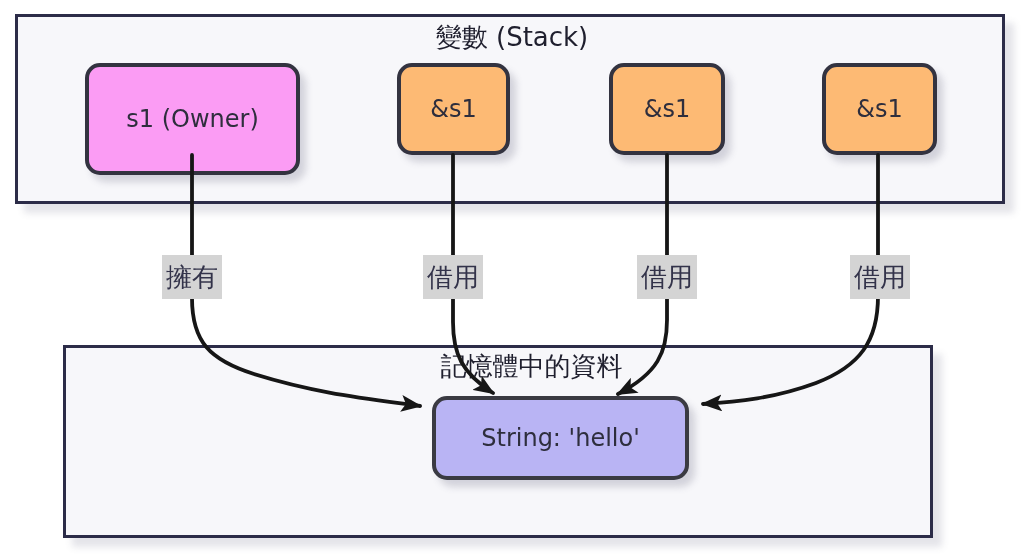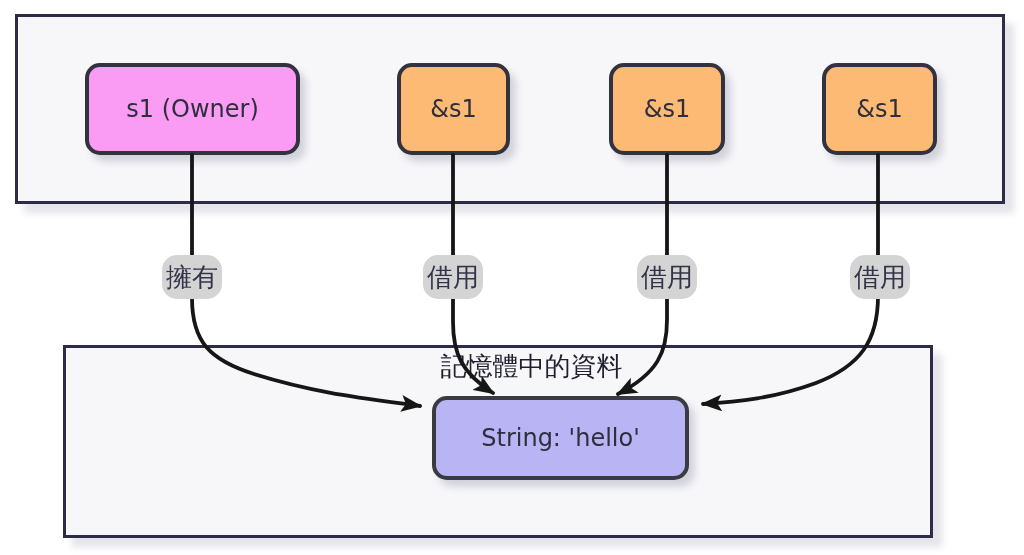--- a/index.html
+++ b/index.html
@@ -44,41 +44,40 @@
     justify-content: center;
     border: 4px solid #333340;
     border-radius: 15px;
     font-size: 24px;
     color: #2e2e3d;
     background: #fdba74;
     box-shadow: 6px 7px 7px rgba(80, 80, 110, 0.22);
     z-index: 2;
     white-space: nowrap;
   }
-  #node-owner  { left: 85px;  top: 63px;  width: 215px; height: 92px; background: #fb9cf4; }
+  #node-owner  { left: 85px;  top: 63px;  width: 215px; height: 112px; background: #fb9cf4; }
   #node-ref1   { left: 397px; top: 63px;  width: 113px; height: 92px; }
   #node-ref2   { left: 609px; top: 63px;  width: 116px; height: 92px; }
   #node-ref3   { left: 822px; top: 63px;  width: 115px; height: 92px; }
   #node-string { left: 432px; top: 396px; width: 257px; height: 84px; background: #b9b4f4; border-color: #3a3a42; }
   
   .edge-label {
     position: absolute;
     top: 255px;
     height: 44px;
     transform: translateX(-50%);
     display: flex;
     align-items: center;
     justify-content: center;
     padding: 2px 4px;
     background: #d4d4d4;
     font-size: 26px;
     color: #33334a;
     z-index: 4;
     white-space: nowrap;
-    border-radius: 15px;
   }
   #edge-label-own     { left: 192px; }
   #edge-label-borrow1 { left: 453px; }
   #edge-label-borrow2 { left: 667px; }
   #edge-label-borrow3 { left: 880px; }
   
   #arrow-layer {
     position: absolute;
     left: 0; top: 0;
     width: 1024px; height: 555px;
@@ -91,20 +90,21 @@
     stroke-width: 3.8px;
     stroke-linecap: round;
   }
 </style>
 </head>
 <body>
 
 <div class="canvas">
 
   <div class="container" id="stack-container"></div>
+  <div class="container-title" id="stack-title">變數 (Stack)</div>
 
   <div class="container" id="heap-container"></div>
   <div class="container-title" id="heap-title">記憶體中的資料</div>
 
   <div class="node" id="node-owner">s1 (Owner)</div>
   <div class="node" id="node-ref1">&amp;s1</div>
   <div class="node" id="node-ref2">&amp;s1</div>
   <div class="node" id="node-ref3">&amp;s1</div>
   <div class="node" id="node-string">String: 'hello'</div>
 

